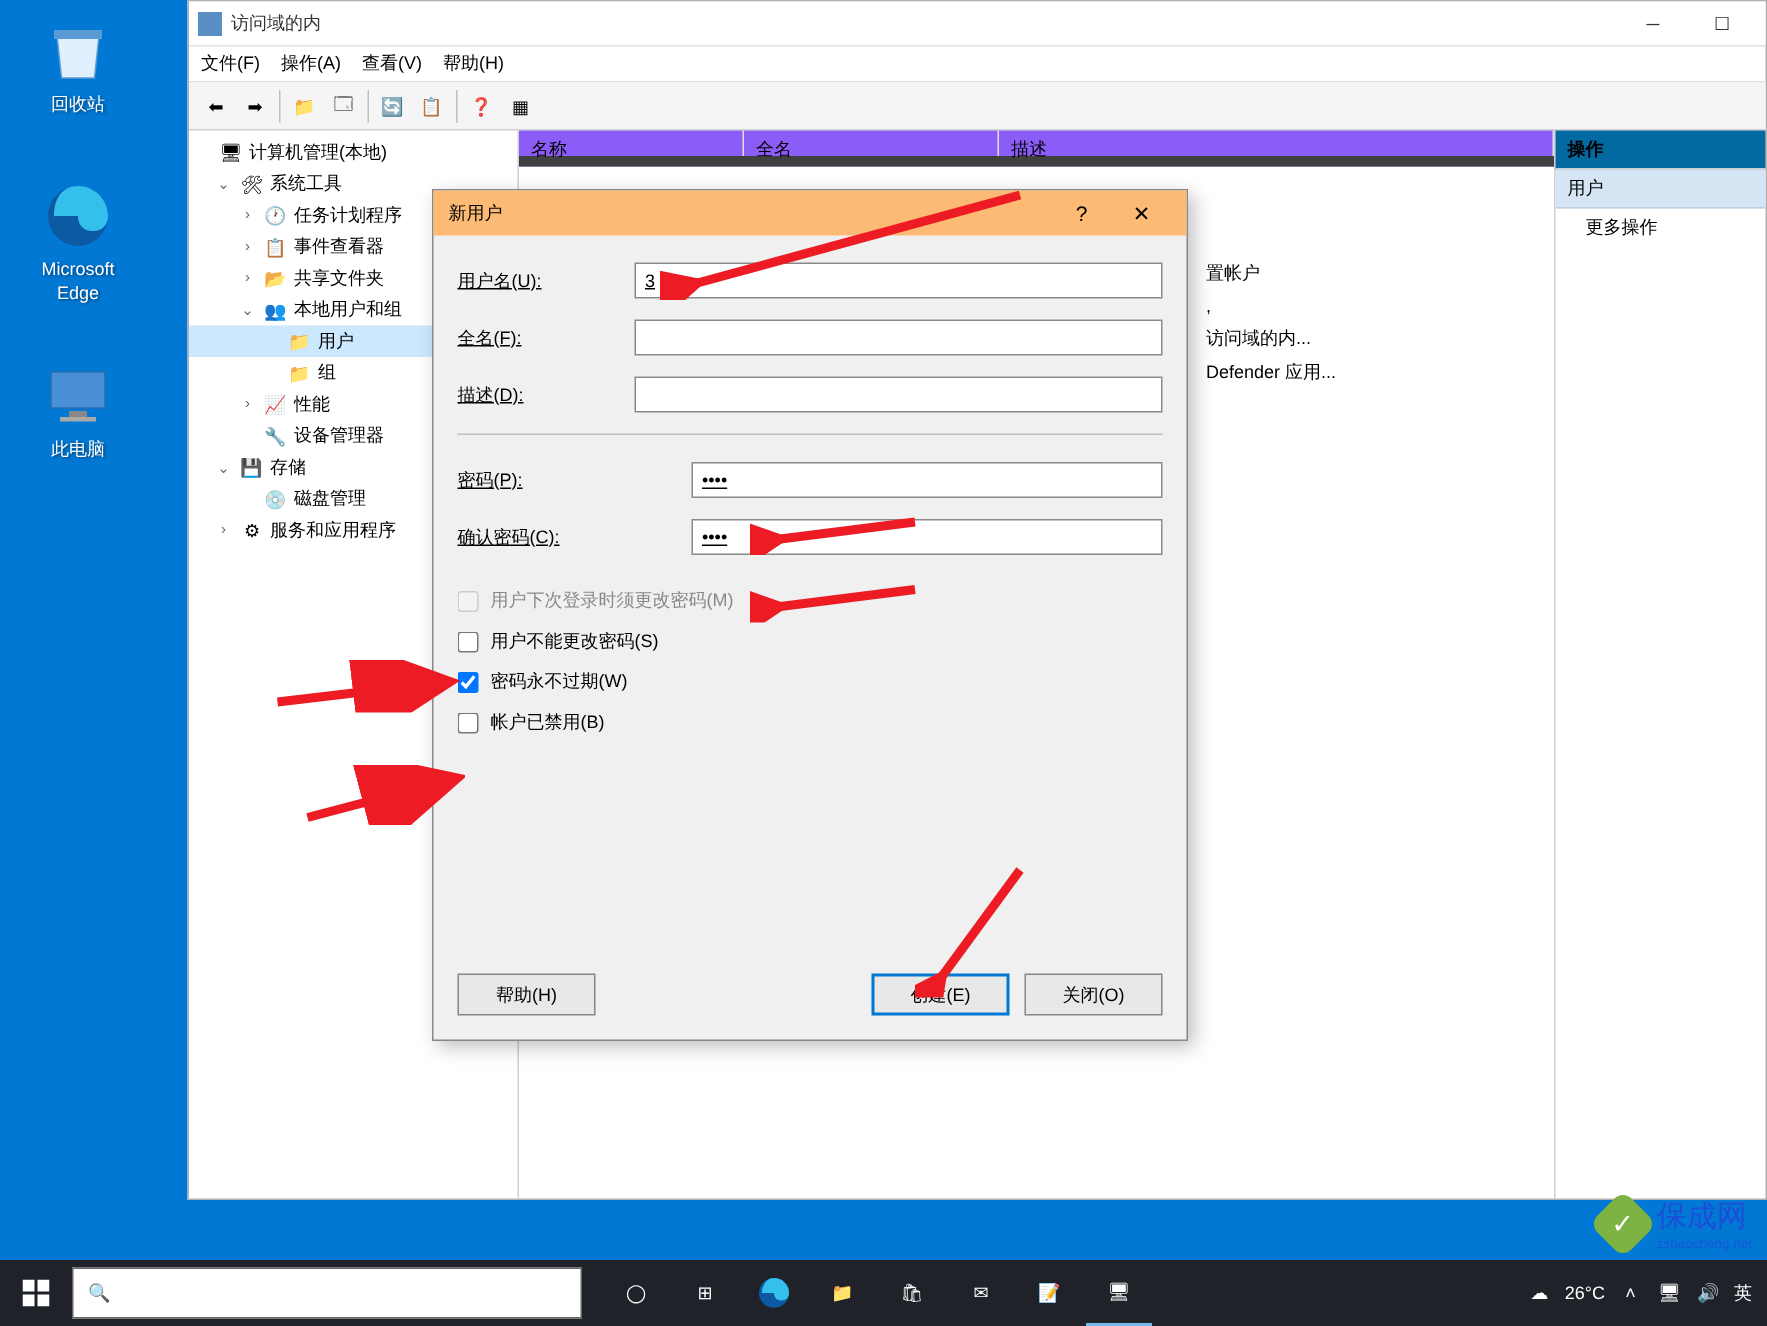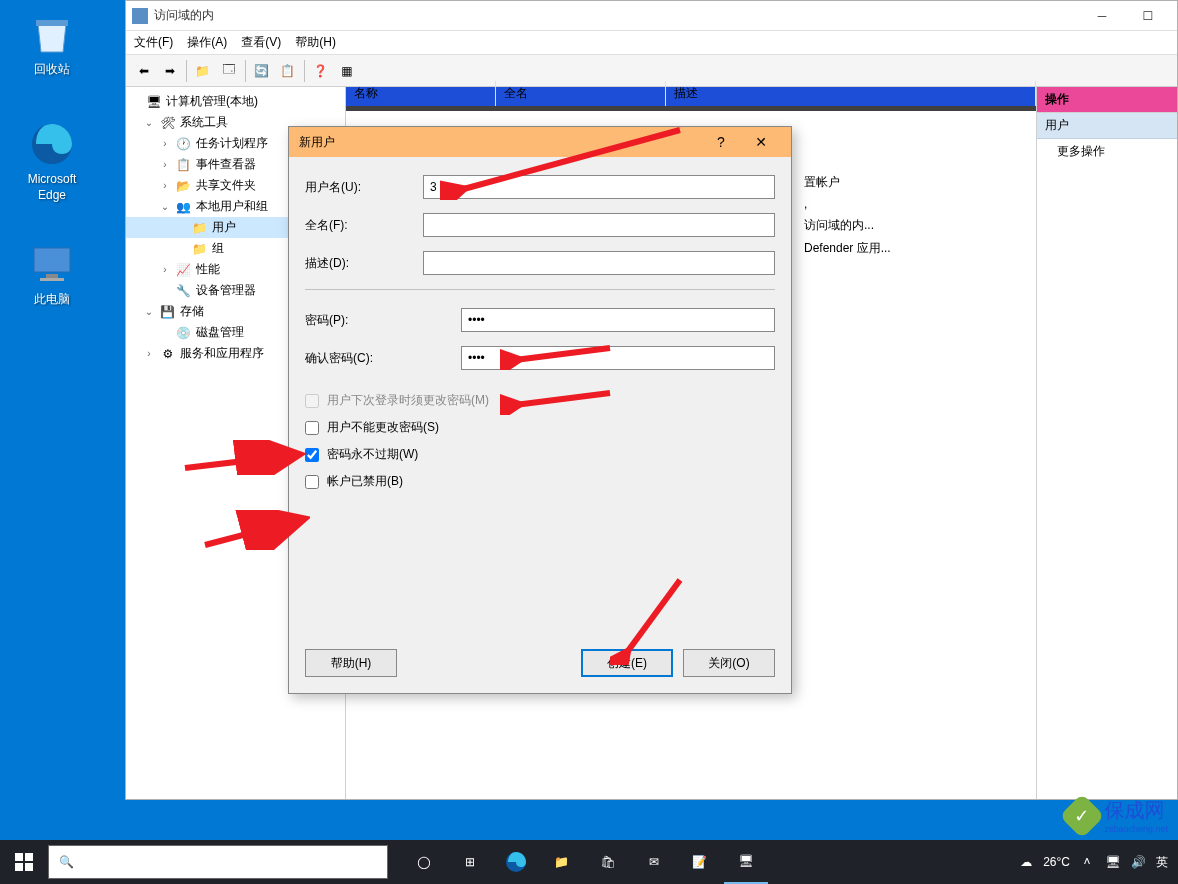--- a/index.html
+++ b/index.html
@@ -34,39 +34,39 @@
 
 .body-area{display:flex;height:calc(100% - 86px);}
 .tree-pane{width:220px;border-right:1px solid #d0d0d0;overflow:auto;padding:4px 0;}
 .tree-item{display:flex;align-items:center;padding:2px 4px;cursor:pointer;white-space:nowrap;}
 .tree-item.selected{background:#cce8ff;}
 .tree-item .expander{width:14px;text-align:center;color:#666;font-size:10px;}
 .tree-item .ticon{width:16px;height:16px;margin:0 4px;display:flex;align-items:center;justify-content:center;}
 .indent-0{padding-left:2px;}.indent-1{padding-left:16px;}.indent-2{padding-left:32px;}.indent-3{padding-left:48px;}
 
 .list-pane{flex:1;border-right:1px solid #d0d0d0;}
-.list-header{display:flex;height:24px;border-bottom:5px solid #404040;background:#1d4ed8;align-items:flex-end;}
+.list-header{display:flex;height:24px;border-bottom:7px solid #404040;background:#8b5cf6;}
 .list-header .col{padding:4px 8px;border-right:1px solid #e0e0e0;font-size:12px;}
 .list-body{padding:0;}
 .list-row{display:flex;padding:3px 8px;cursor:pointer;}
 .list-row span{overflow:hidden;text-overflow:ellipsis;white-space:nowrap;}
 
 .action-pane{width:140px;}
-.action-header{background:#ec4899;border-bottom:1px solid #d0d0d0;padding:4px 8px;font-weight:bold;}
+.action-header{background:#0369a1;border-bottom:1px solid #d0d0d0;padding:4px 8px;font-weight:bold;}
 .action-group{background:#d6e5f3;padding:4px 8px;border-bottom:1px solid #c0d0e0;}
 .action-item{padding:4px 20px;cursor:pointer;}
 
 
 .dialog{position:absolute;left:288px;top:126px;width:504px;height:568px;background:#f0f0f0;border:1px solid #888;box-shadow:4px 4px 12px rgba(0,0,0,.25);z-index:100;}
 .dlg-title{height:30px;display:flex;align-items:center;padding:0 10px;background:#fdba74;}
 .dlg-title .t{flex:1;font-size:12px;}
 .dlg-title .help{width:40px;text-align:center;cursor:pointer;font-size:14px;}
 .dlg-title .close{width:40px;text-align:center;cursor:pointer;font-size:14px;}
 .dlg-body{padding:18px 16px;}
-.frow{display:flex;align-items:center;margin-bottom:14px;}
+.frow{display:flex;align-items:center;margin-bottom:14px;text-decoration:underline;}
 .frow label{width:118px;font-size:12px;}
 .frow input[type=text],.frow input[type=password]{flex:1;height:24px;border:1px solid #888;padding:0 6px;font-size:12px;background:#fff;}
 .dlg-sep{height:1px;background:#c0c0c0;margin:8px 0 18px;}
 .chk-row{display:flex;align-items:center;margin:10px 0;gap:8px;}
 .chk-row input{width:14px;height:14px;}
 .chk-row.disabled{color:#888;}
 .dlg-buttons{position:absolute;left:0;right:0;bottom:16px;display:flex;justify-content:space-between;padding:0 16px;}
 .dbtn{min-width:92px;height:28px;border:1px solid #888;background:#e8e8e8;cursor:pointer;font-size:12px;}
 .dbtn.primary{border:2px solid #0078d4;}
 .dbtn-group{display:flex;gap:10px;}

